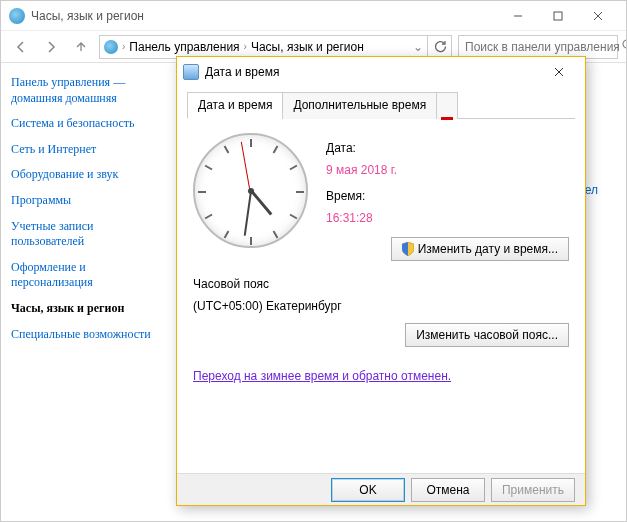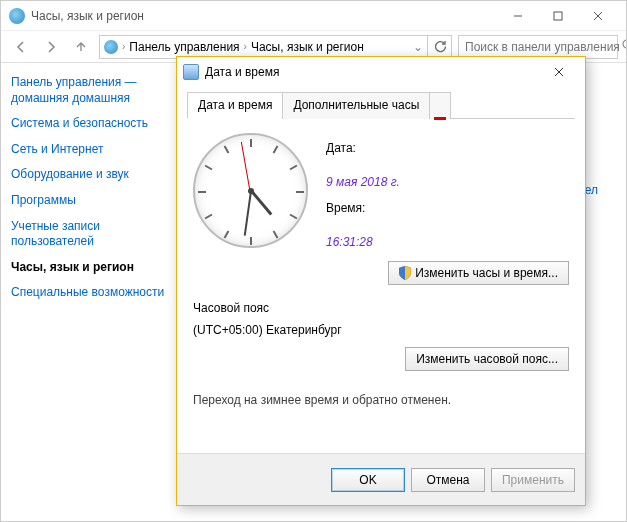--- a/index.html
+++ b/index.html
@@ -90,20 +90,21 @@
   .search-field .search-icon { color: #888; }
   
   .content {
     display: flex;
     height: calc(100% - 62px);
   }
   .sidebar {
     width: 175px;
     padding: 12px 10px;
     overflow: hidden;
+    font-family: Liberation Serif, serif;
   }
   .sidebar a {
     display: block;
     color: #0066cc;
     text-decoration: none;
     margin-bottom: 10px;
     line-height: 1.3;
     cursor: pointer;
   }
   .sidebar a.current {
@@ -223,45 +224,45 @@
     left: 50%; top: 50%;
     transform-origin: 0 0;
     background: #444;
   }
   .hand.hour { width: 3px; height: 32px; transform: translate(-1.5px,0) rotate(320deg); }
   .hand.min  { width: 2px; height: 45px; transform: translate(-1px,0) rotate(8deg); }
   .hand.sec  { width: 1px; height: 50px; background: #c00; transform: translate(-0.5px,0) rotate(170deg); }
   .clock-center { position:absolute; left:50%; top:50%; width:6px;height:6px;background:#444;border-radius:50%;transform:translate(-3px,-3px);}
   .dt-info { flex: 1; }
   .dt-info .lbl { color: #000; margin-top: 8px; }
-  .dt-info .val { color: #6d28d9; margin-bottom: 12px; margin-top: 20px; font-style: italic;}
+  .dt-info .val { color: #ec4899; margin-bottom: 12px; margin-top: 8px;}
   .btn {
     display: inline-flex;
     align-items: center;
     justify-content: center;
     gap: 4px;
     height: 24px;
     padding: 0 10px;
     background: linear-gradient(#fdfdfd,#eaeaea);
     border: 1px solid #adadad;
     font-size: 12px;
     cursor: pointer;
     white-space: nowrap;
   }
   .btn .shield {
     width: 12px; height: 14px;
   }
   .tz-section { margin-top: 16px; }
   .tz-section .tz-lbl { color: #000; margin-bottom: 8px; margin-top: 8px; }
   .tz-section .tz-val { color: #000; margin-bottom: 10px; }
   .right-btn-row { display: flex; justify-content: flex-end; }
-  .dst-msg { margin-top: 22px; color: #404040; }
+  .dst-msg { margin-top: 22px; color: #6d28d9; text-decoration: underline; }
   
   .dialog-footer {
-    height: 52px;
+    height: 32px;
     background: #f0f0f0;
     border-top: 1px solid #ddd;
     display: flex;
     align-items: center;
     justify-content: flex-end;
     gap: 6px;
     padding: 0 10px;
   }
   .dialog-footer .btn { min-width: 74px; }
   .dialog-footer .btn.primary { border-color: #2a8cc8; box-shadow: inset 0 0 0 1px rgba(42,140,200,0.3); }
@@ -338,20 +339,21 @@
   <div class="sidebar">
     <a>
       <span>Панель управления —</span><br>
       <span>домашняя домашняя</span>
     </a>
     <a>Система и безопасность</a>
     <a>Сеть и Интернет</a>
     <a>Оборудование и звук</a>
     <a>Программы</a>
     <a>Учетные записи пользователей</a>
+    <a>Оформление и персонализация</a>
     <a class="current">Часы, язык и регион</a>
     <a>Специальные возможности</a>
   </div>
   <div class="main-area">
     <span class="peek-link">ени и чисел</span>
   </div>
 </div>
 
 <div class="dialog">
   <div class="dialog-titlebar">
@@ -363,21 +365,21 @@
           <line x1="9" y1="1" x2="1" y2="9" stroke="#333" stroke-width="1"></line>
         </svg>
     </div>
   </div>
   <div class="dialog-body">
     <div class="tabs">
       <div class="tab active">
         <span>Дата и время</span>
       </div>
       <div class="tab">
-        <span>Дополнительные часы</span>
+        <span>Дополнительные время</span>
       </div>
       <div class="tab">
         <div class="underline-red"></div>
       </div>
     </div>
     <div class="tab-content">
       <div class="clock-row">
         <div class="clock">
           <div class="clock-face">
             <div class="tick" style="transform:translate(-1px,0) rotate(0deg)"></div>
@@ -402,21 +404,21 @@
           <div class="lbl">Дата:</div>
           <div class="val">9 мая 2018 г.</div>
           <div class="lbl">Время:</div>
           <div class="val">16:31:28</div>
           <div class="right-btn-row">
             <button class="btn">
               <svg class="shield" viewBox="0 0 12 14">
                   <path d="M6 0 L12 2 V7 C12 11 6 14 6 14 C6 14 0 11 0 7 V2 Z" fill="#f5c542" stroke="#b08000" stroke-width="0.5"></path>
                   <path d="M6 0 L6 14 C6 14 0 11 0 7 V2 Z" fill="#3a7bd5"></path>
                 </svg>
-              <span>Изменить часы и время...</span>
+              <span>Изменить дату и время...</span>
             </button>
           </div>
         </div>
       </div>
       <div class="tz-section">
         <div class="tz-lbl">Часовой пояс</div>
         <div class="tz-val">(UTC+05:00) Екатеринбург</div>
         <div class="right-btn-row">
           <button class="btn">
             <span>Изменить часовой пояс...</span>

